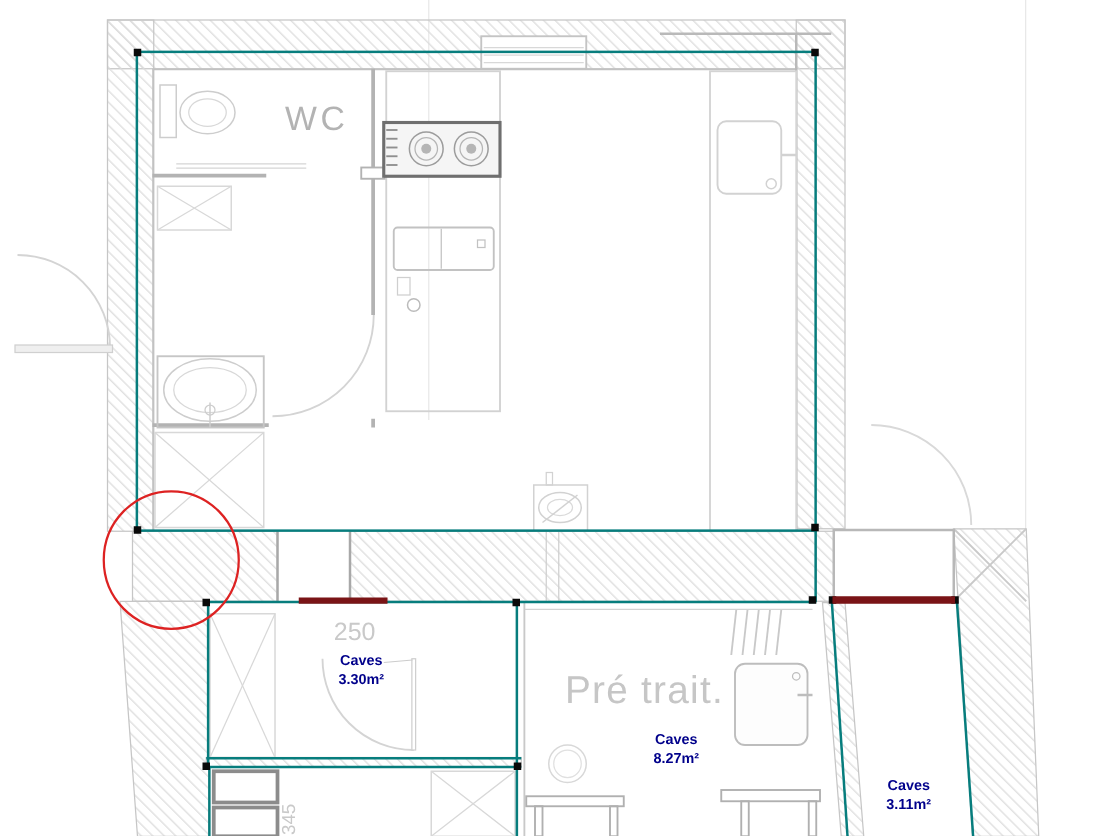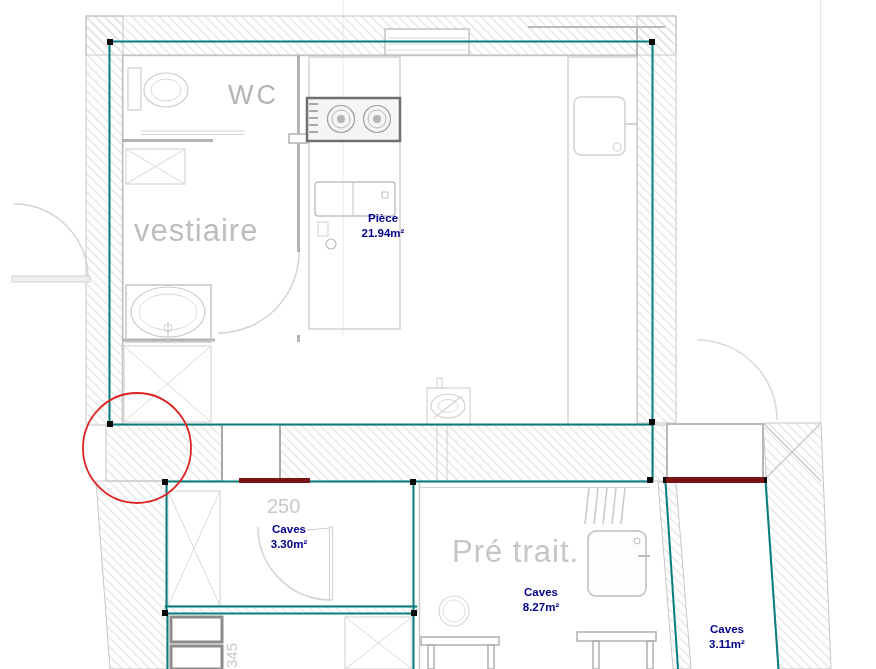--- a/index.html
+++ b/index.html
@@ -221,27 +221,22 @@
 
   <g fill="#7a1416">
     <rect x="239" y="478" width="71" height="5"></rect>
     <rect x="666" y="477" width="98" height="6"></rect>
   </g>
 
   <ellipse cx="137" cy="448" rx="54" ry="55" fill="none" stroke="#dd2222" stroke-width="1.8"></ellipse>
 </svg>
 
 <div class="label room-label" style="left:228px;top:80px;font-size:27px;letter-spacing:3px;color:#b3b3b3;">WC</div>
-<div class="label room-label" style="left:134px;top:213px;font-size:31px;letter-spacing:1px;color:#bdbdbd;">vestiaire</div>
 <div class="label room-label" style="left:452px;top:534px;font-size:31px;letter-spacing:1px;color:#c6c6c6;">Pré trait.</div>
 
-<div class="area-label" style="left:337px;top:211px;">
-  <div>Pièce</div>
-  <div>21.94m²</div>
-</div>
 <div class="area-label" style="left:243px;top:522px;">
   <div>Caves</div>
   <div>3.30m²</div>
 </div>
 <div class="area-label" style="left:495px;top:585px;">
   <div>Caves</div>
   <div>8.27m²</div>
 </div>
 <div class="area-label" style="left:681px;top:622px;">
   <div>Caves</div>

